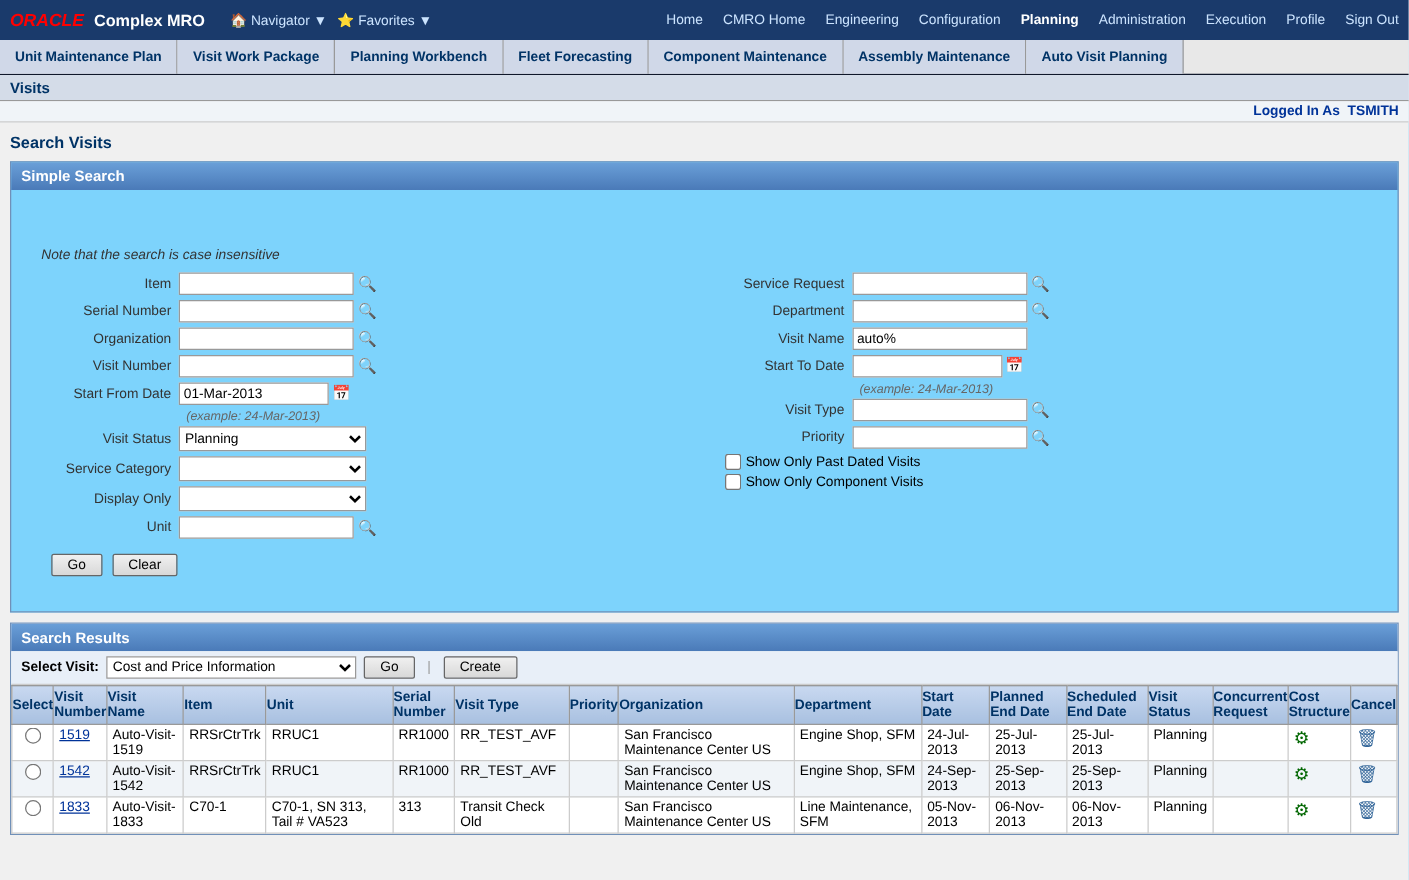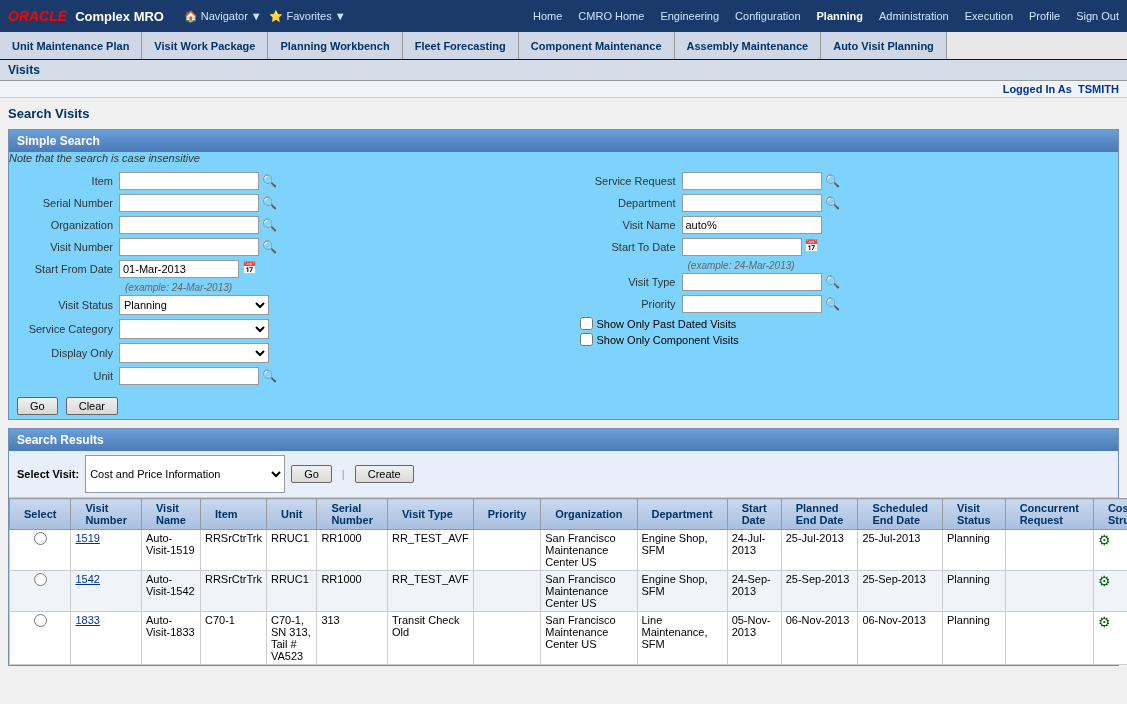--- a/index.html
+++ b/index.html
@@ -115,21 +115,22 @@
       margin-bottom: 8px;
     }
     .search-section-header {
       background: linear-gradient(to bottom, #6a9fd8, #4a7ab8);
       color: #fff;
       font-weight: bold;
       font-size: 12px;
       padding: 4px 8px;
     }
     .search-body {
-      padding: 0;
+      padding: 24px;
+      margin-top: 22px;
     }
     .note-text {
       font-size: 11px;
       color: #333;
       margin-bottom: 8px;
       font-style: italic;
     }
 
     
     .form-grid {
@@ -237,21 +238,21 @@
       padding: 4px 8px;
       background: #e8eff8;
       border-bottom: 1px solid #ccc;
     }
     .results-toolbar-label {
       font-size: 11px;
       font-weight: bold;
     }
     .results-select {
       border: 1px solid #999;
-      height: 38px;
+      height: 18px;
       font-size: 11px;
       background: #fff;
       width: 200px;
     }
     .toolbar-divider {
       color: #999;
       margin: 0 4px;
     }
     .create-btn {
       padding: 2px 12px;
@@ -265,21 +266,21 @@
 
     
     .results-table {
       width: 100%;
       border-collapse: collapse;
       font-size: 11px;
     }
     .results-table th {
       background: linear-gradient(to bottom, #c8d8f0, #a8c0e0);
       border: 1px solid #999;
-      padding: 3px 14px;
+      padding: 3px 0;
       text-align: left;
       font-weight: bold;
       color: #003366;
       white-space: nowrap;
     }
     .results-table td {
       border: 1px solid #ccc;
       padding: 2px 4px;
       vertical-align: top;
     }

